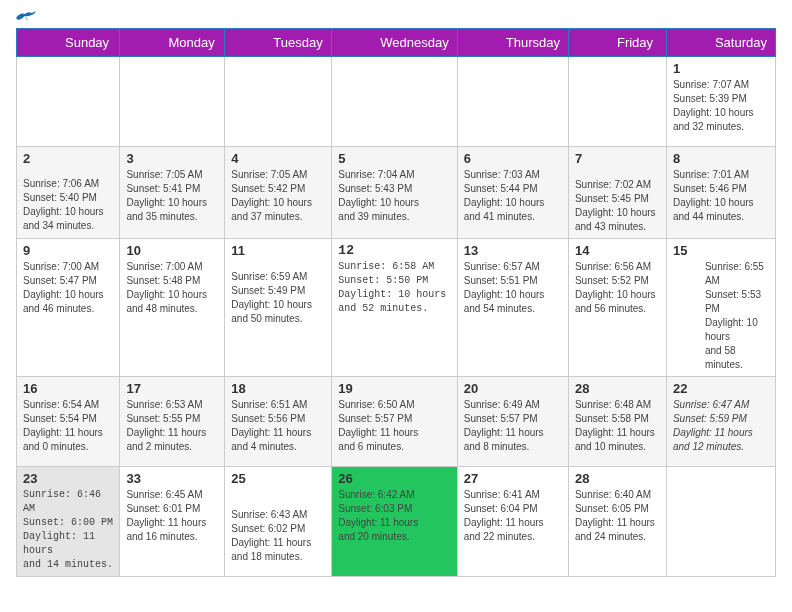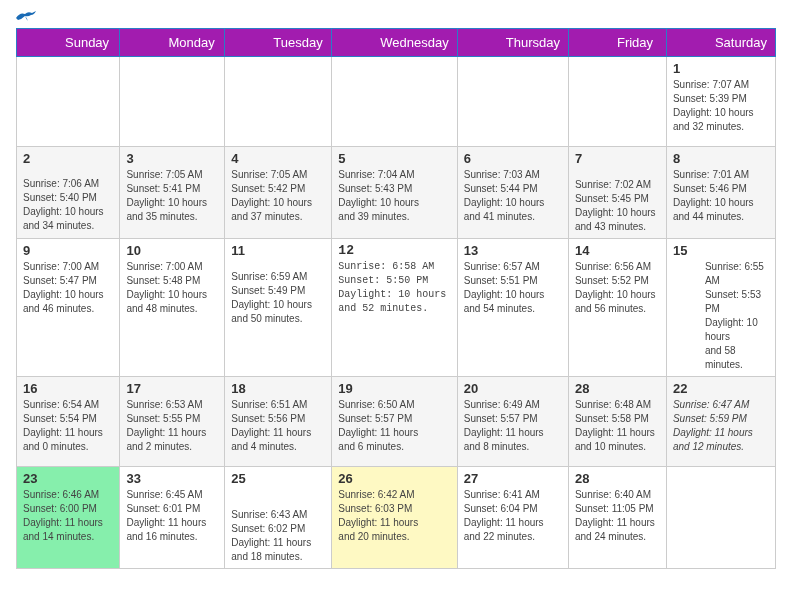--- a/index.html
+++ b/index.html
@@ -279,58 +279,58 @@
         </td>
         <td style="background-color: rgb(245, 245, 245);">
           <span class="day-number">22</span>
           <div class="day-info" style="white-space: pre-line; font-style: italic;">Sunrise: 6:47 AM
 Sunset: 5:59 PM
 Daylight: 11 hours
 and 12 minutes.</div>
         </td>
       </tr>
       <tr>
-        <td style="background-color: #86efac;">
+        <td style="background-color: #e5e5e5;">
           <span class="day-number">23</span>
-          <div class="day-info" style="white-space: pre-line;">Sunrise: 6:46 AM
+          <div class="day-info" style="white-space: pre-line; font-family: Liberation Mono, monospace;">Sunrise: 6:46 AM
 Sunset: 6:00 PM
 Daylight: 11 hours
 and 14 minutes.</div>
         </td>
         <td style="background-color: rgb(255, 255, 255);">
           <span class="day-number">33</span>
           <div class="day-info" style="white-space: pre-line;">Sunrise: 6:45 AM
 Sunset: 6:01 PM
 Daylight: 11 hours
 and 16 minutes.</div>
         </td>
         <td style="background-color: rgb(255, 255, 255);">
           <span class="day-number">25</span>
           <div class="day-info" style="white-space: pre-line; margin-top: 22px;">Sunrise: 6:43 AM
 Sunset: 6:02 PM
 Daylight: 11 hours
 and 18 minutes.</div>
         </td>
-        <td style="background-color: #fef9c3; margin-left: 8px;">
+        <td style="background-color: #22c55e; margin-left: 8px;">
           <span class="day-number">26</span>
           <div class="day-info" style="white-space: pre-line;">Sunrise: 6:42 AM
 Sunset: 6:03 PM
 Daylight: 11 hours
 and 20 minutes.</div>
         </td>
         <td style="background-color: rgb(255, 255, 255);">
           <span class="day-number">27</span>
           <div class="day-info" style="white-space: pre-line;">Sunrise: 6:41 AM
 Sunset: 6:04 PM
 Daylight: 11 hours
 and 22 minutes.</div>
         </td>
         <td style="background-color: rgb(255, 255, 255);">
           <span class="day-number">28</span>
           <div class="day-info" style="white-space: pre-line;">Sunrise: 6:40 AM
-Sunset: 11:05 PM
+Sunset: 6:05 PM
 Daylight: 11 hours
 and 24 minutes.</div>
         </td>
         <td class="empty-cell" style="background-color: rgb(255, 255, 255);"></td>
       </tr>
     </tbody>
 </table>
 
 </body></html>

